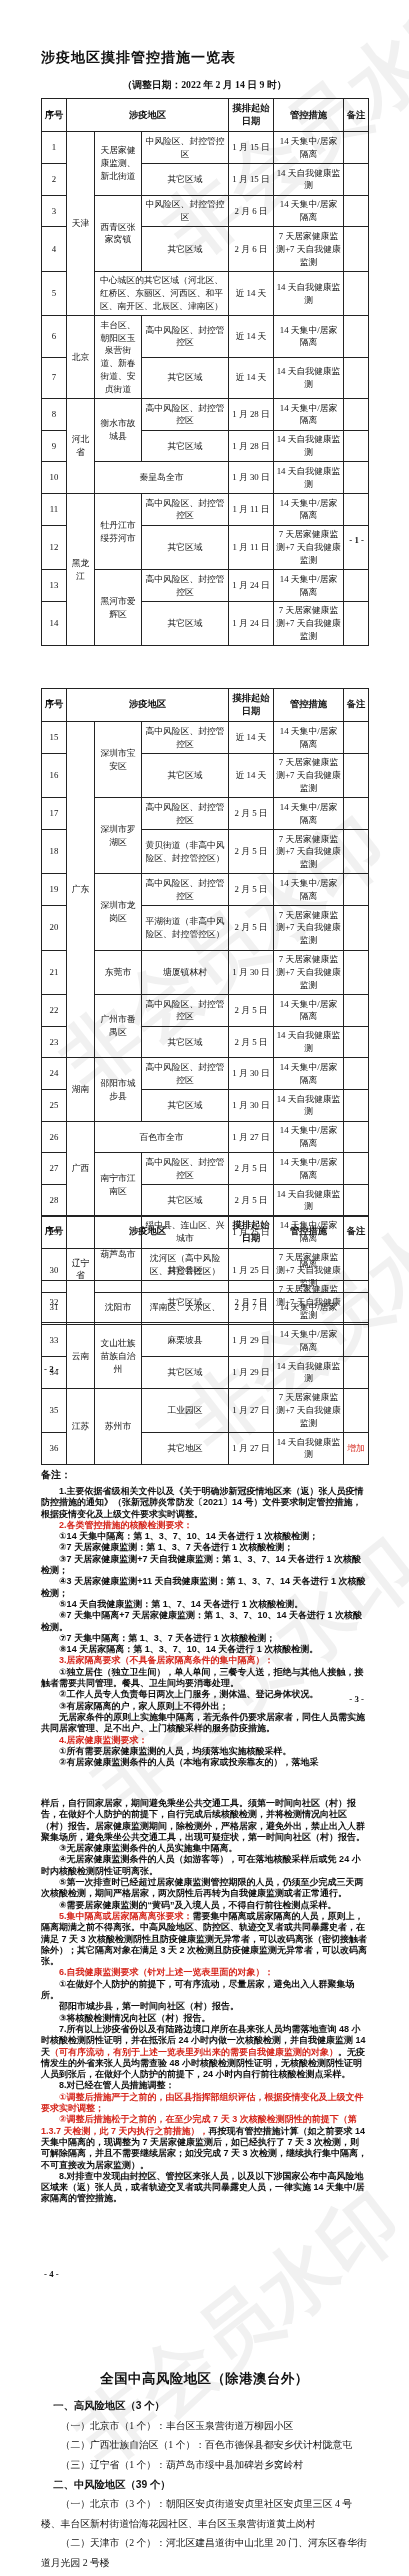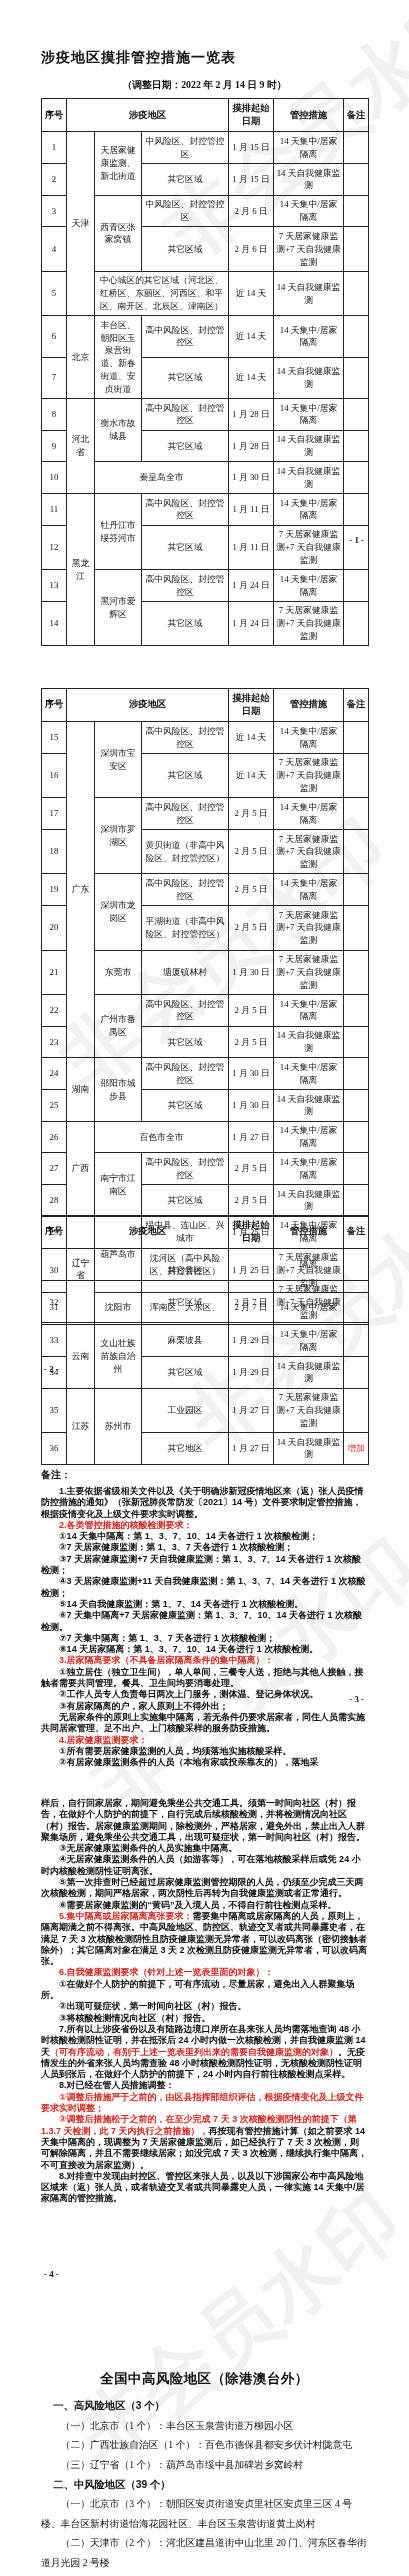--- a/index.html
+++ b/index.html
@@ -434,21 +434,21 @@
   <div class="page" style="top:1798px;">
     <div class="notes" style="margin-top:0;">
         <p class="noindent"><span>样后，自行回家居家，期间避免乘坐公共交通工具。须第一时间向社区（村）报告，在做好个人防护的前提下，自行完成后续核酸检测，并将检测情况向社区（村）报告。居家健康监测期间，除检测外，严格居家，避免外出，禁止出入人群聚集场所，避免乘坐公共交通工具，出现可疑症状，第一时间向社区（村）报告。</span></p>
         <p><span>③无居家健康监测条件的人员实施集中隔离。</span></p>
         <p><span>④无居家健康监测条件的人员（如游客等），可在落地核酸采样后或凭 24 小时内核酸检测阴性证明离张。</span></p>
         <p><span>⑤第一次排查时已经超过居家健康监测管控期限的人员，仍须至少完成三天两次核酸检测，期间严格居家，两次阴性后再转为自我健康监测或者正常通行。</span></p>
         <p><span>⑥需要居家健康监测的“黄码”及入境人员，不得自行前往检测点采样。</span></p>
         <p><span class="red">5.集中隔离或居家隔离离张要求：</span><span>需要集中隔离或居家隔离的人员，原则上，隔离期满之前不得离张。中高风险地区、防控区、轨迹交叉者或共同暴露史者，在满足 7 天 3 次核酸检测阴性且防疫健康监测无异常者，可以改码离张（密切接触者除外）；其它隔离对象在满足 3 天 2 次检测且防疫健康监测无异常者，可以改码离张。</span></p>
         <p><span class="red">6.自我健康监测要求（针对上述一览表里面的对象）：</span></p>
         <p><span>①在做好个人防护的前提下，可有序流动，尽量居家，避免出入人群聚集场所。</span></p>
-        <p><span>②出现可疑症状，第一时间向社区（村）报告。</span></p>
+        <p><span>邵阳市城步县，第一时间向社区（村）报告。</span></p>
         <p><span>③将核酸检测情况向社区（村）报告。</span></p>
         <p><span>7.所有以上涉疫省份以及有陆路边境口岸所在县来张人员均需落地查询 48 小时核酸检测阴性证明，并在抵张后 24 小时内做一次核酸检测，并自我健康监测 14 天</span><span class="red">（可有序流动，有别于上述一览表里列出来的需要自我健康监测的对象）</span><span>。无疫情发生的外省来张人员均需查验 48 小时核酸检测阴性证明，无核酸检测阴性证明人员到张后，在做好个人防护的前提下，24 小时内自行前往核酸检测点采样。</span></p>
         <p><span>8.对已经在管人员措施调整：</span></p>
         <p><span class="red">①调整后措施严于之前的，由区县指挥部组织评估，根据疫情变化及上级文件要求实时调整；</span></p>
         <p><span class="red">②调整后措施松于之前的，在至少完成 7 天 3 次核酸检测阴性的前提下（第 1.3.7 天检测，此 7 天内执行之前措施），</span><span>再按现有管控措施计算（如之前要求 14 天集中隔离的，现调整为 7 天居家健康监测后，如已经执行了 7 天 3 次检测，则可解除隔离，并且不需要继续居家；如没完成 7 天 3 次检测，继续执行集中隔离，不可直接改为居家监测）。</span></p>
         <p><span>8.对排查中发现由封控区、管控区来张人员，以及以下涉国家公布中高风险地区域来（返）张人员，或者轨迹交叉者或共同暴露史人员，一律实施 14 天集中/居家隔离的管控措施。</span></p>
       </div>
   </div>
   <div class="pagenum" style="top:2269px;left:44px;">- 4 -</div>
 

